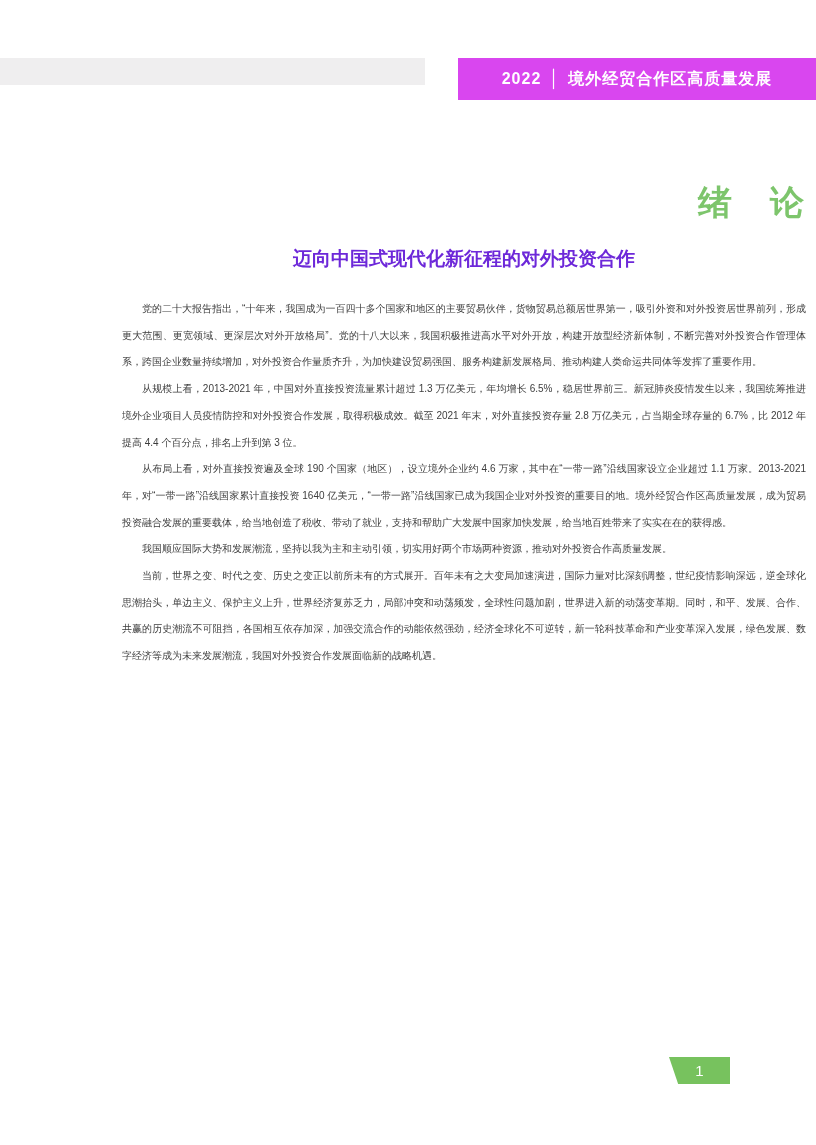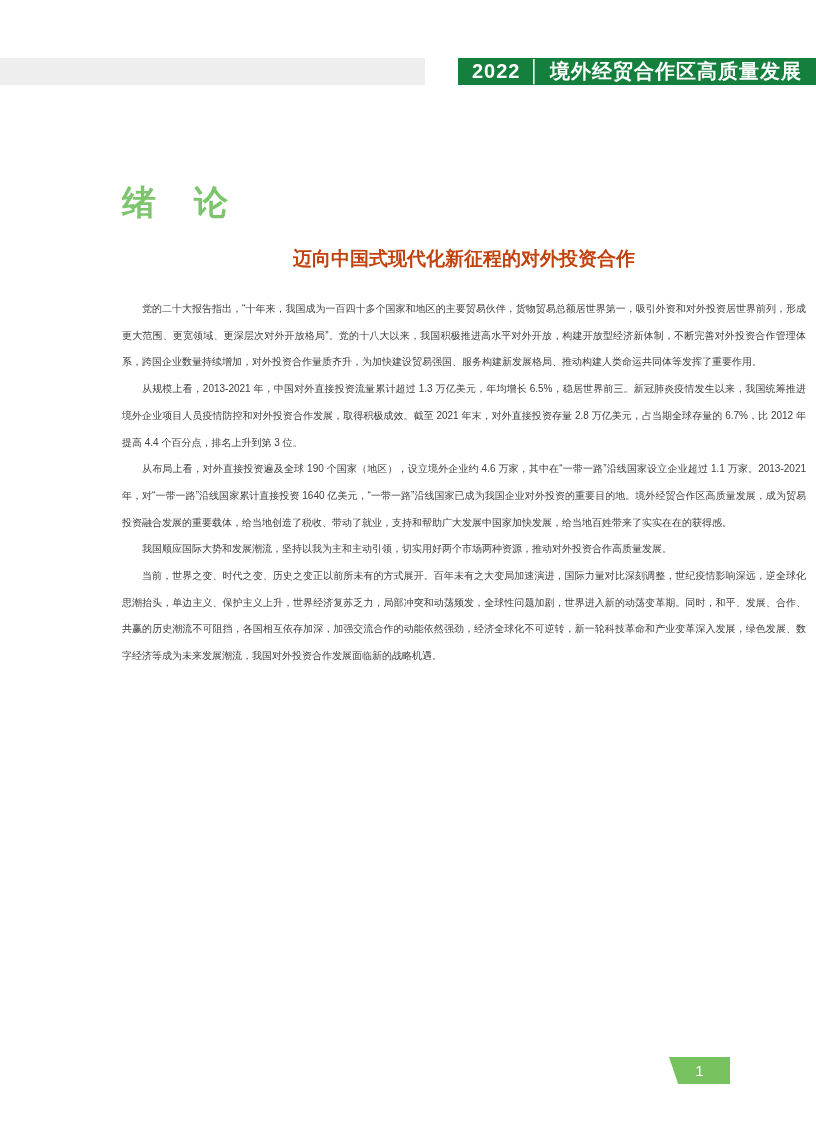--- a/index.html
+++ b/index.html
@@ -23,56 +23,56 @@
     width: 425px;
     height: 27px;
     background: #efeeef;
   }
   
   .header-bar {
     position: absolute;
     left: 458px;
     top: 58px;
     width: 358px;
-    height: 27px;
-    background: #15803d;
+    height: 42px;
+    background: #d946ef;
     color: #ffffff;
     display: flex;
     align-items: center;
     justify-content: center;
     font-weight: bold;
-    font-size: 20px;
+    font-size: 16px;
     letter-spacing: 1px;
     white-space: nowrap;
   }
   .header-bar .sep {
     font-weight: normal;
     margin: 0 8px;
     transform: scaleY(1.05);
   }
   
   .content {
     position: absolute;
     left: 122px;
     top: 184px;
     width: 684px;
   }
   .chapter-title {
     margin: 0;
-    text-align: left;
+    text-align: right;
     color: #7dc56c;
     font-size: 34px;
     line-height: 36px;
     font-weight: bold;
     letter-spacing: 2px;
   }
   .section-title {
     margin: 28px 0 0 0;
     text-align: center;
-    color: #c2410c;
+    color: #6d28d9;
     font-size: 19px;
     line-height: 22px;
     font-weight: bold;
   }
   .body-text {
     margin-top: 26px;
   }
   .body-text p {
     margin: 0;
     color: #3d3d3d;

